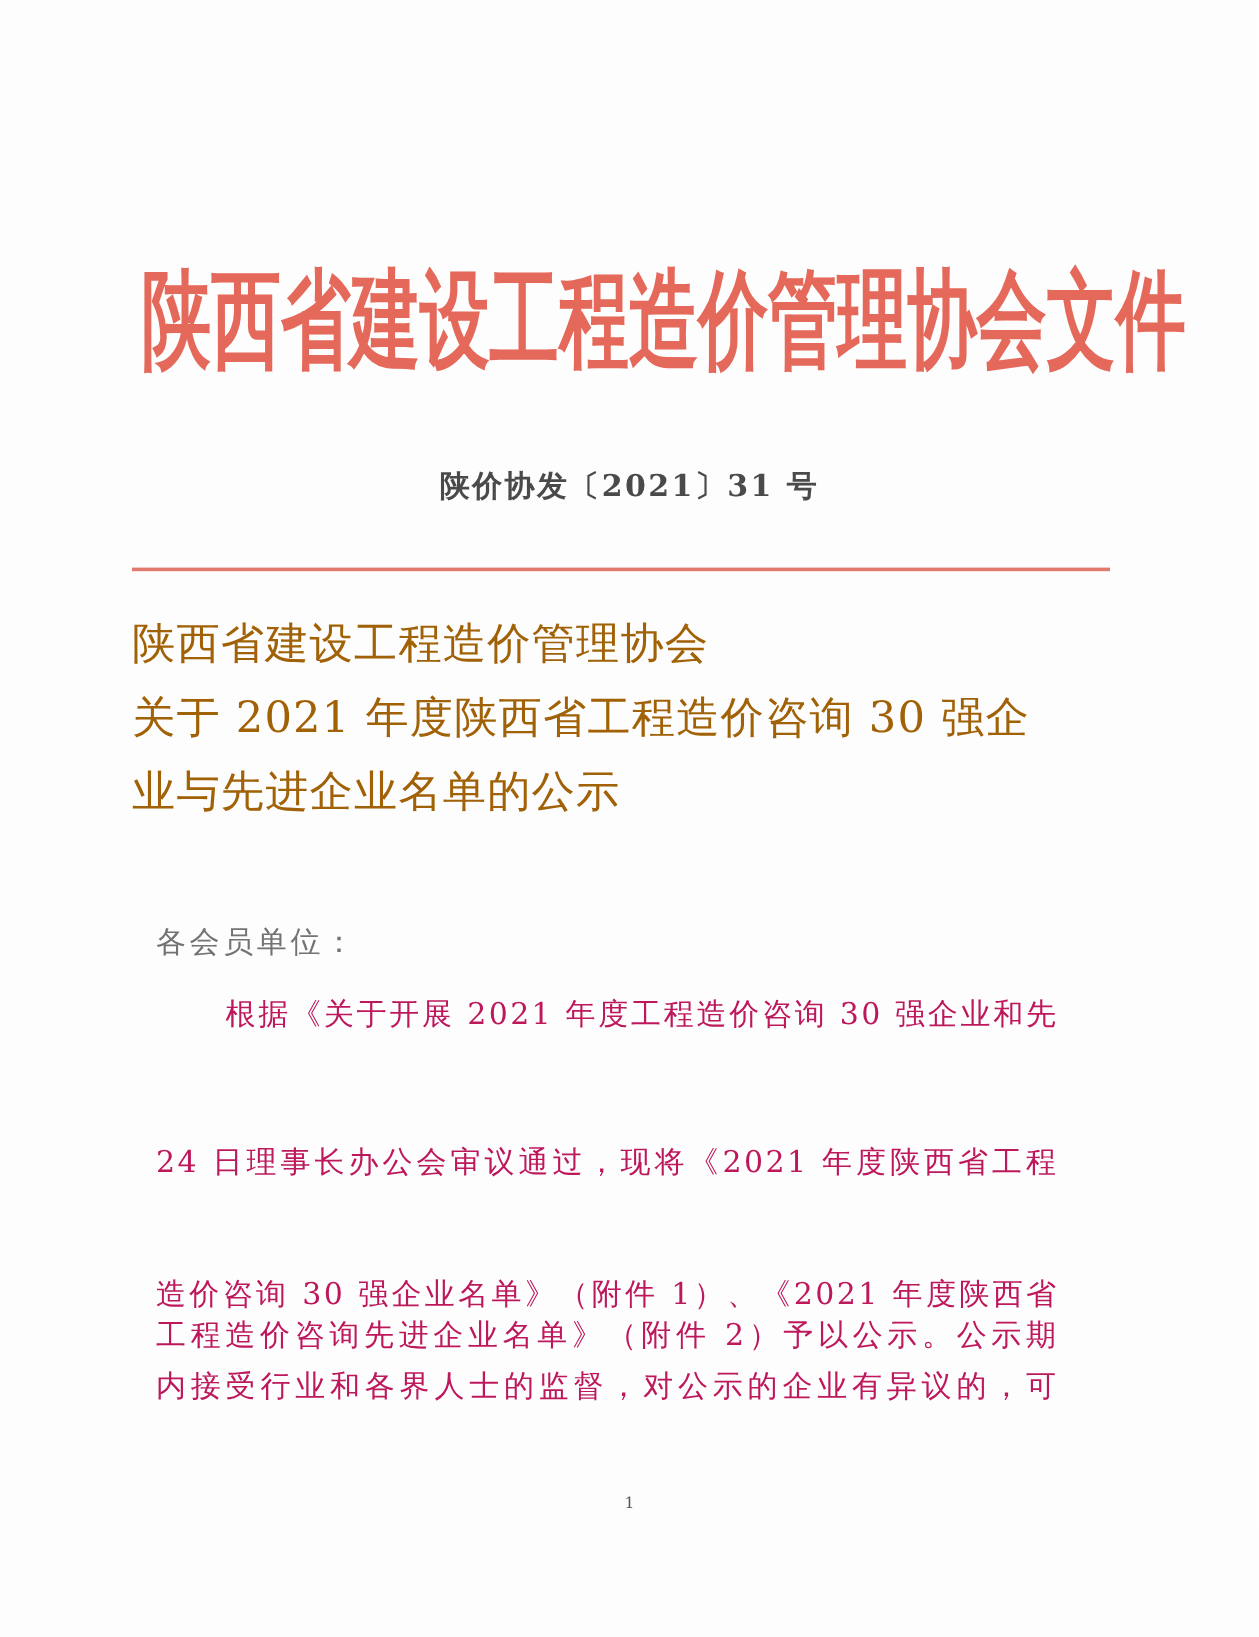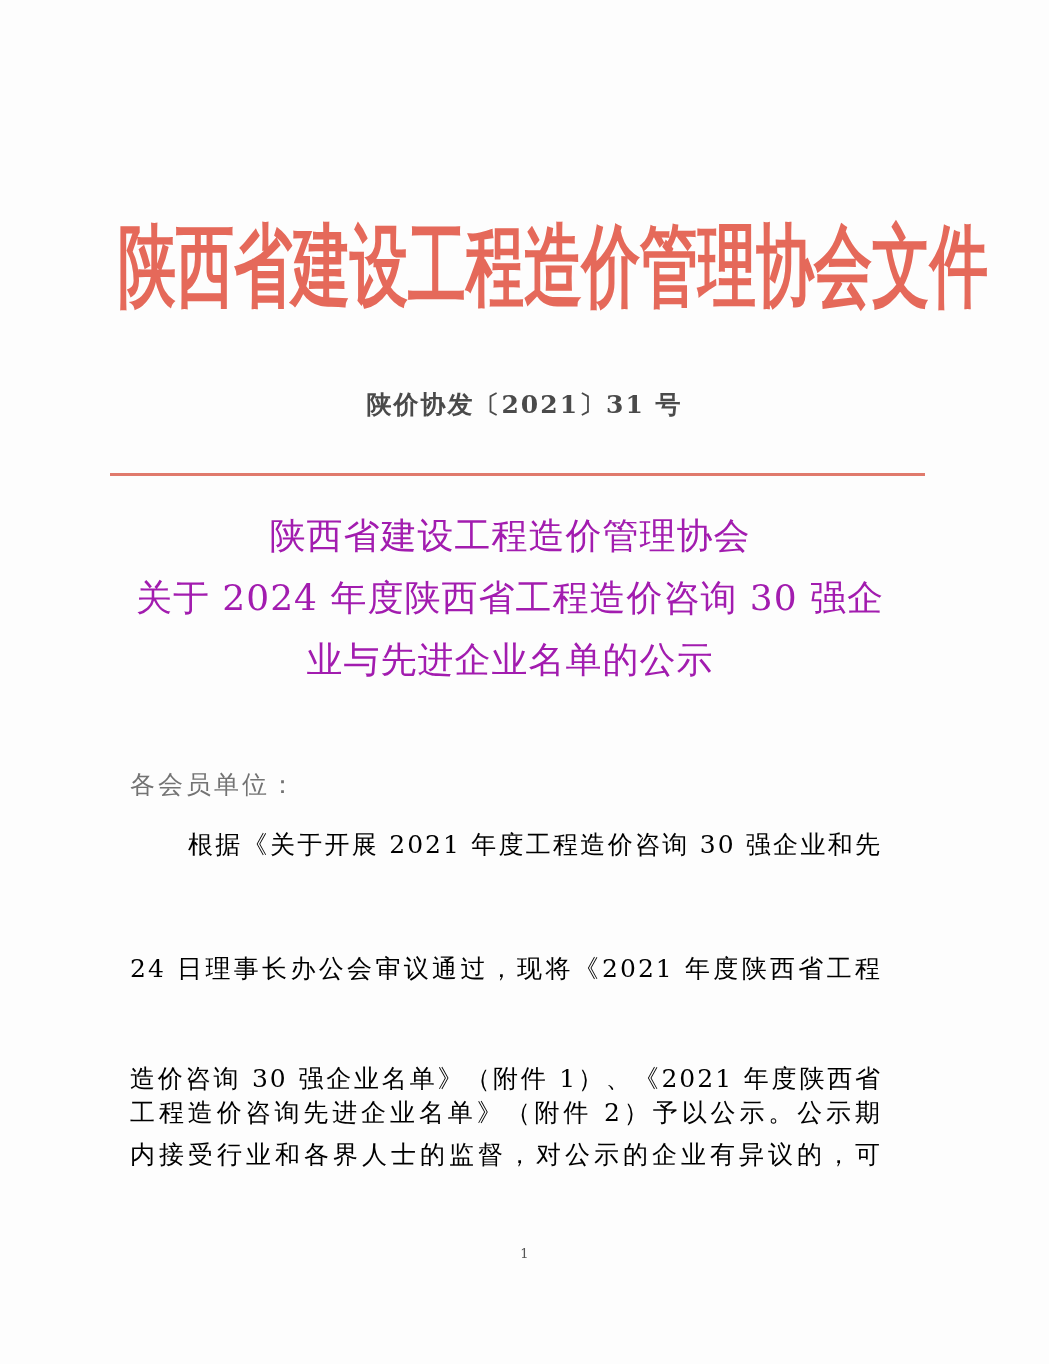--- a/index.html
+++ b/index.html
@@ -17,31 +17,31 @@
   }
   .masthead span { display: inline-block; }
   .doc-number {
     position: absolute; left: 0; width: 1049px; top: 388px; text-align: center;
     font-size: 25px; color: #4a4a4a; letter-spacing: 2px; font-weight: bold;
   }
   .red-rule {
     position: absolute; left: 110px; top: 473px; width: 815px; height: 3px; background: #e07a6c;
   }
   .title {
-    position: absolute; left: 110px; width: 800px; text-align: center;
-    font-size: 36px; color: #a21caf; letter-spacing: 1px;
+    position: absolute; left: 110px; width: 800px; text-align: left;
+    font-size: 36px; color: #a16207; letter-spacing: 1px;
   }
   .t1 { top: 512px; }
   .t2 { top: 574px; }
   .t3 { top: 636px; }
   .salutation {
     position: absolute; left: 130px; top: 768px; font-size: 25px; color: #737373; letter-spacing: 3px;
   }
   .body-line {
-    position: absolute; left: 130px; width: 752px; font-size: 25px; color: #000000;
+    position: absolute; left: 130px; width: 752px; font-size: 25px; color: #be185d;
     letter-spacing: 2px; white-space: nowrap; text-align: justify; text-align-last: justify;
   }
   .l1 { top: 828px; left: 188px; width: 694px; }
   .l2 { top: 890px; }
   .l3 { top: 952px; }
   .l4 { top: 1062px; }
   .l5 { top: 1076px; margin-top: 20px; }
   .l6 { top: 1138px; }
   .page-number {
     position: absolute; left: 0; width: 1049px; top: 1246px; text-align: center;
@@ -67,21 +67,21 @@
     <span>协</span>
     <span>会</span>
     <span>文</span>
     <span>件</span>
   </div>
 
   <div class="doc-number">陕价协发〔2021〕31 号</div>
   <div class="red-rule"></div>
 
   <div class="title t1">陕西省建设工程造价管理协会</div>
-  <div class="title t2">关于 2024 年度陕西省工程造价咨询 30 强企</div>
+  <div class="title t2">关于 2021 年度陕西省工程造价咨询 30 强企</div>
   <div class="title t3">业与先进企业名单的公示</div>
 
   <div class="salutation">各会员单位：</div>
 
   <div class="body-line l1">根据《关于开展 2021 年度工程造价咨询 30 强企业和先</div>
   <div class="body-line l3">24 日理事长办公会审议通过，现将《2021 年度陕西省工程</div>
   <div class="body-line l4">造价咨询 30 强企业名单》（附件 1）、《2021 年度陕西省</div>
   <div class="body-line l5">工程造价咨询先进企业名单》（附件 2）予以公示。公示期</div>
   <div class="body-line l6">内接受行业和各界人士的监督，对公示的企业有异议的，可</div>
 

